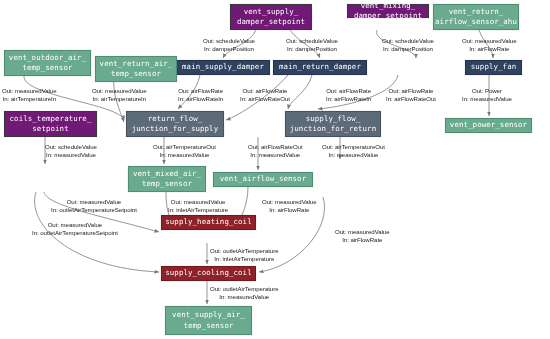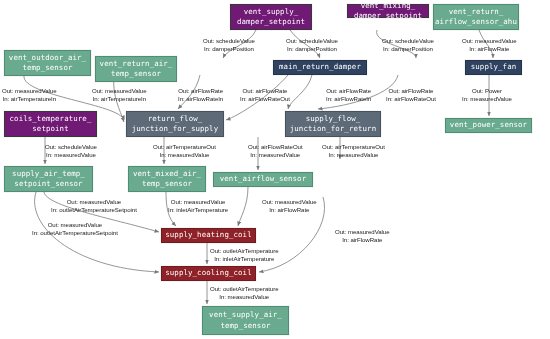--- a/index.html
+++ b/index.html
@@ -104,41 +104,40 @@
 
       <path d="M207,281 L207,304"></path>
     </g>
   </svg>
 <div class="node dgray" style="left: 230px; top: 4px; width: 82px; height: 26px;">vent_supply_
 damper_setpoint</div>
     <div class="node dgray" style="left: 347px; top: 4px; width: 82px; height: 14px;">vent_mixing_
 damper_setpoint</div>
     <div class="node green" style="left: 433px; top: 4px; width: 86px; height: 26px;">vent_return_
 airflow_sensor_ahu</div>
+    <div class="node blue" style="left: 176px; top: 60px; width: 94px; height: 15px;">main_supply_damper</div>
     <div class="node blue" style="left: 273px; top: 60px; width: 94px; height: 15px;">main_return_damper</div>
     <div class="node blue" style="left: 465px; top: 60px; width: 57px; height: 15px;">supply_fan</div>
     <div class="node green" style="left: 4px; top: 50px; width: 87px; height: 26px;">vent_outdoor_air_
 temp_sensor</div>
     <div class="node green" style="left: 95px; top: 56px; width: 82px; height: 26px;">vent_return_air_
 temp_sensor</div>
     <div class="node dgray" style="left: 4px; top: 111px; width: 93px; height: 26px;">coils_temperature_
 setpoint</div>
     <div class="node gray" style="left: 126px; top: 111px; width: 98px; height: 26px;">return_flow_
 junction_for_supply</div>
     <div class="node gray" style="left: 285px; top: 111px; width: 96px; height: 26px;">supply_flow_
 junction_for_return</div>
     <div class="node green" style="left: 445px; top: 118px; width: 87px; height: 15px;">vent_power_sensor</div>
-    <div class="node green" style="left: 4px; top: 166px; width: 89px; height: 26px;">supply_air_temp_
-setpoint_sensor</div>
     <div class="node green" style="left: 128px; top: 166px; width: 78px; height: 26px;">vent_mixed_air_
 temp_sensor</div>
     <div class="node green" style="left: 213px; top: 172px; width: 100px; height: 15px;">vent_airflow_sensor</div>
-    <div class="node red" style="left: 161px; top: 228px; width: 95px; height: 15px;">supply_heating_coil</div>
+    <div class="node red" style="left: 161px; top: 215px; width: 95px; height: 15px;">supply_heating_coil</div>
     <div class="node red" style="left: 161px; top: 266px; width: 95px; height: 15px;">supply_cooling_coil</div>
-    <div class="node green" style="left: 165px; top: 306px; width: 87px; height: 29px; margin-left: 37px;">vent_supply_air_
+    <div class="node green" style="left: 165px; top: 306px; width: 87px; height: 29px;">vent_supply_air_
 temp_sensor</div>
     <div class="edge-label" style="left: 203px; top: 37px;">Out: scheduleValue
 In: damperPosition</div>
     <div class="edge-label" style="left: 286px; top: 37px;">Out: scheduleValue
 In: damperPosition</div>
     <div class="edge-label" style="left: 382px; top: 37px;">Out: scheduleValue
 In: damperPosition</div>
     <div class="edge-label" style="left: 462px; top: 37px;">Out: measuredValue
 In: airFlowRate</div>
     <div class="edge-label" style="left: 2px; top: 87px;">Out: measuredValue

